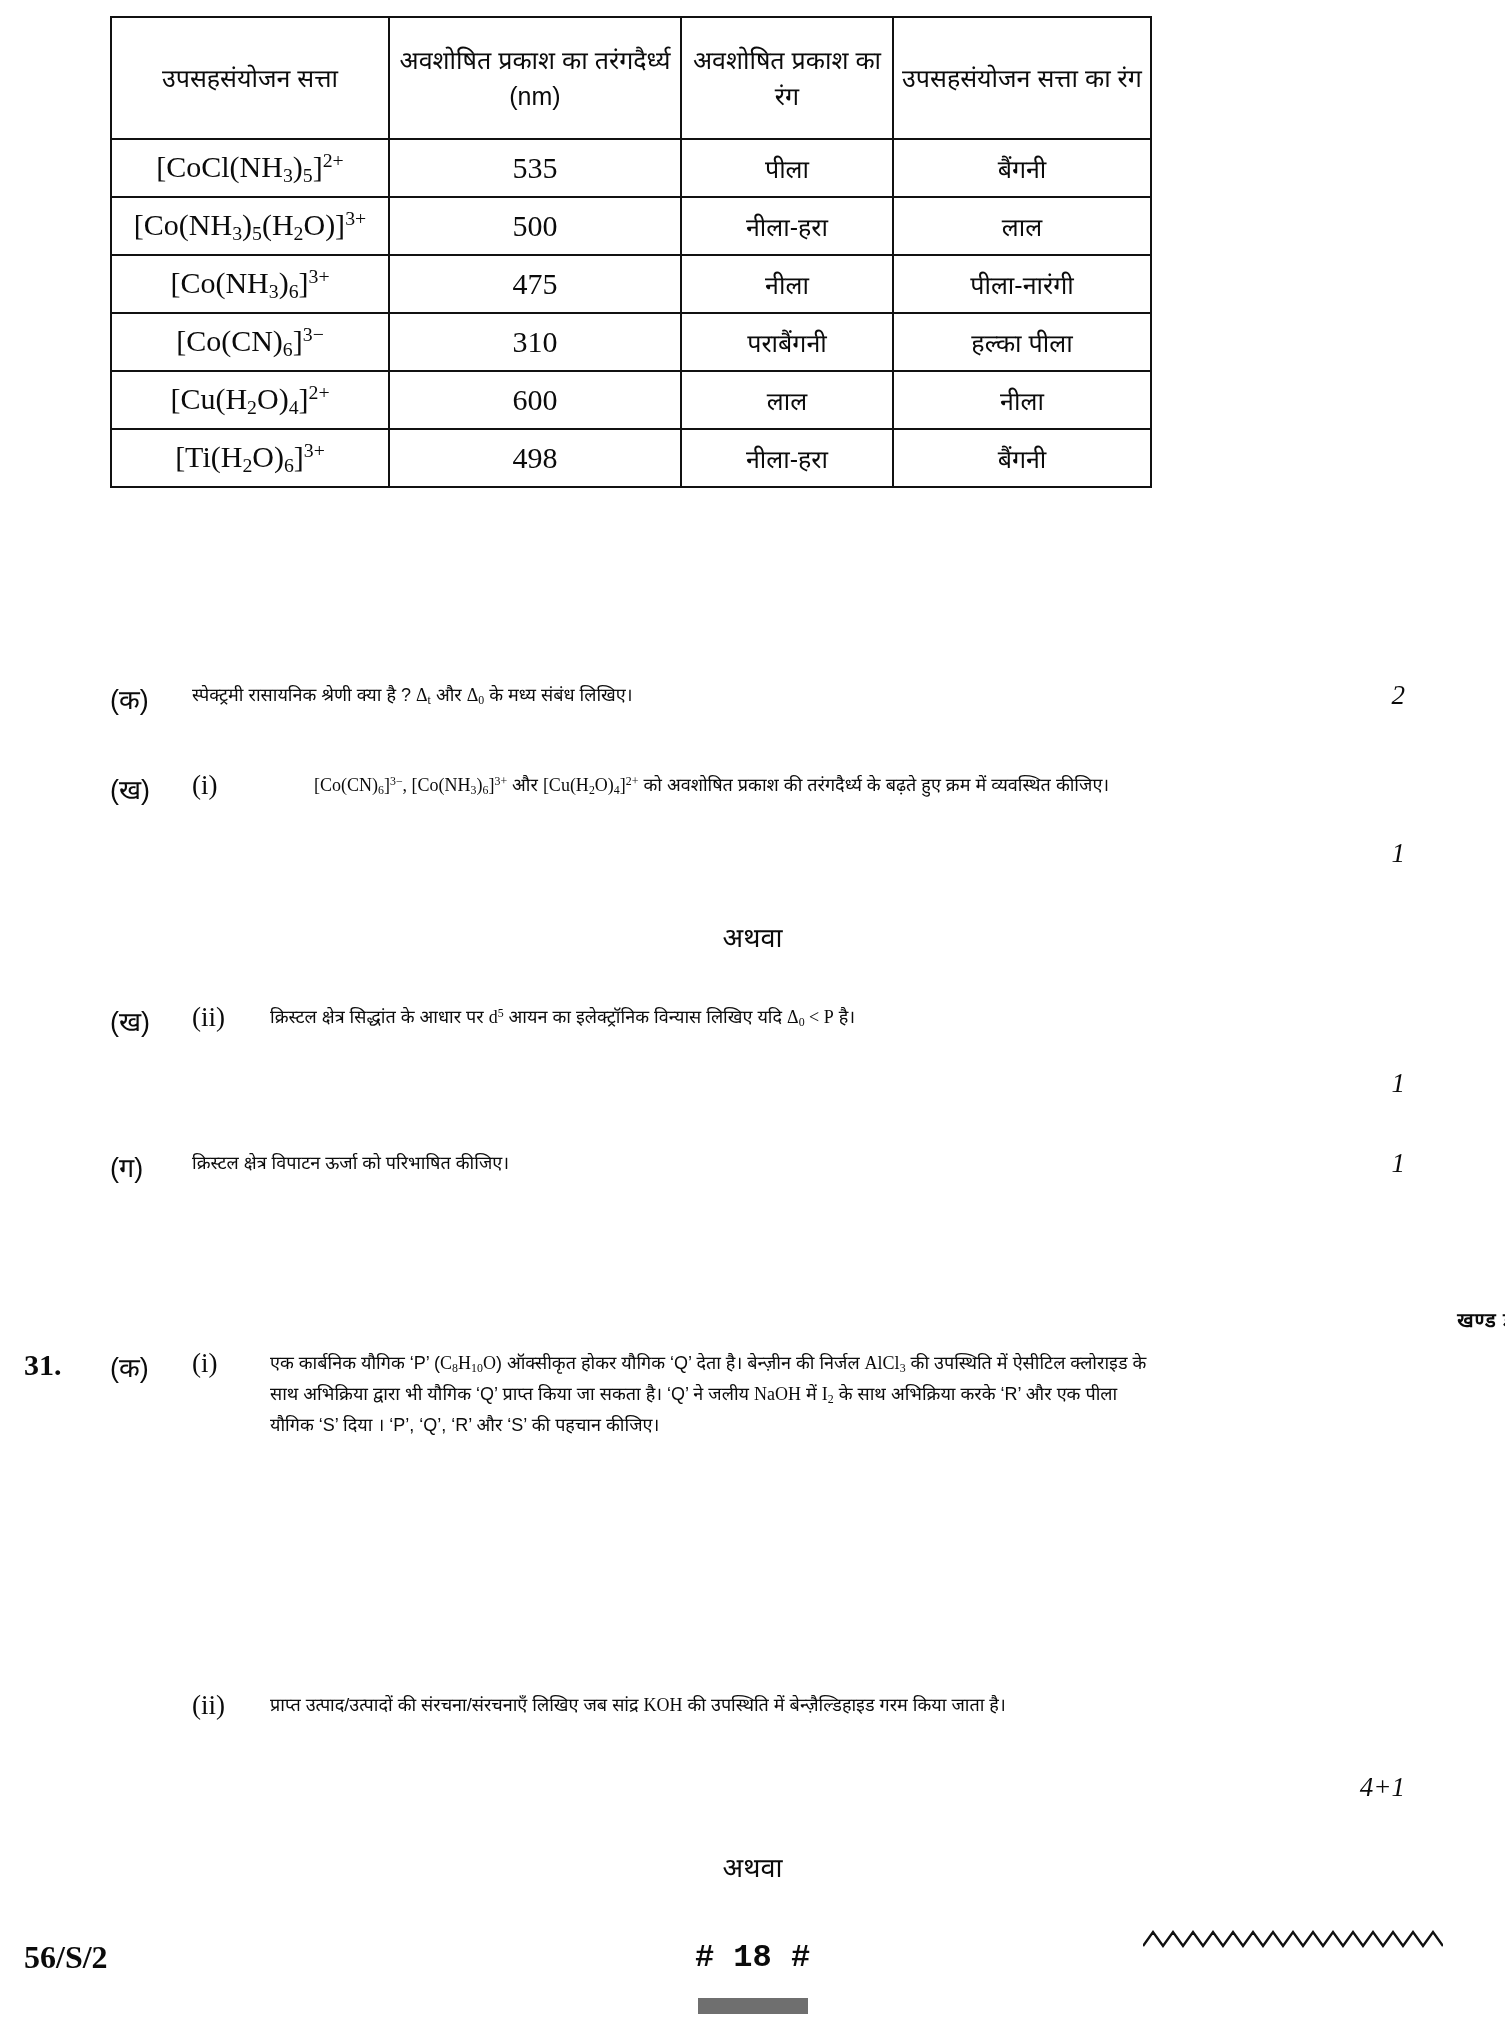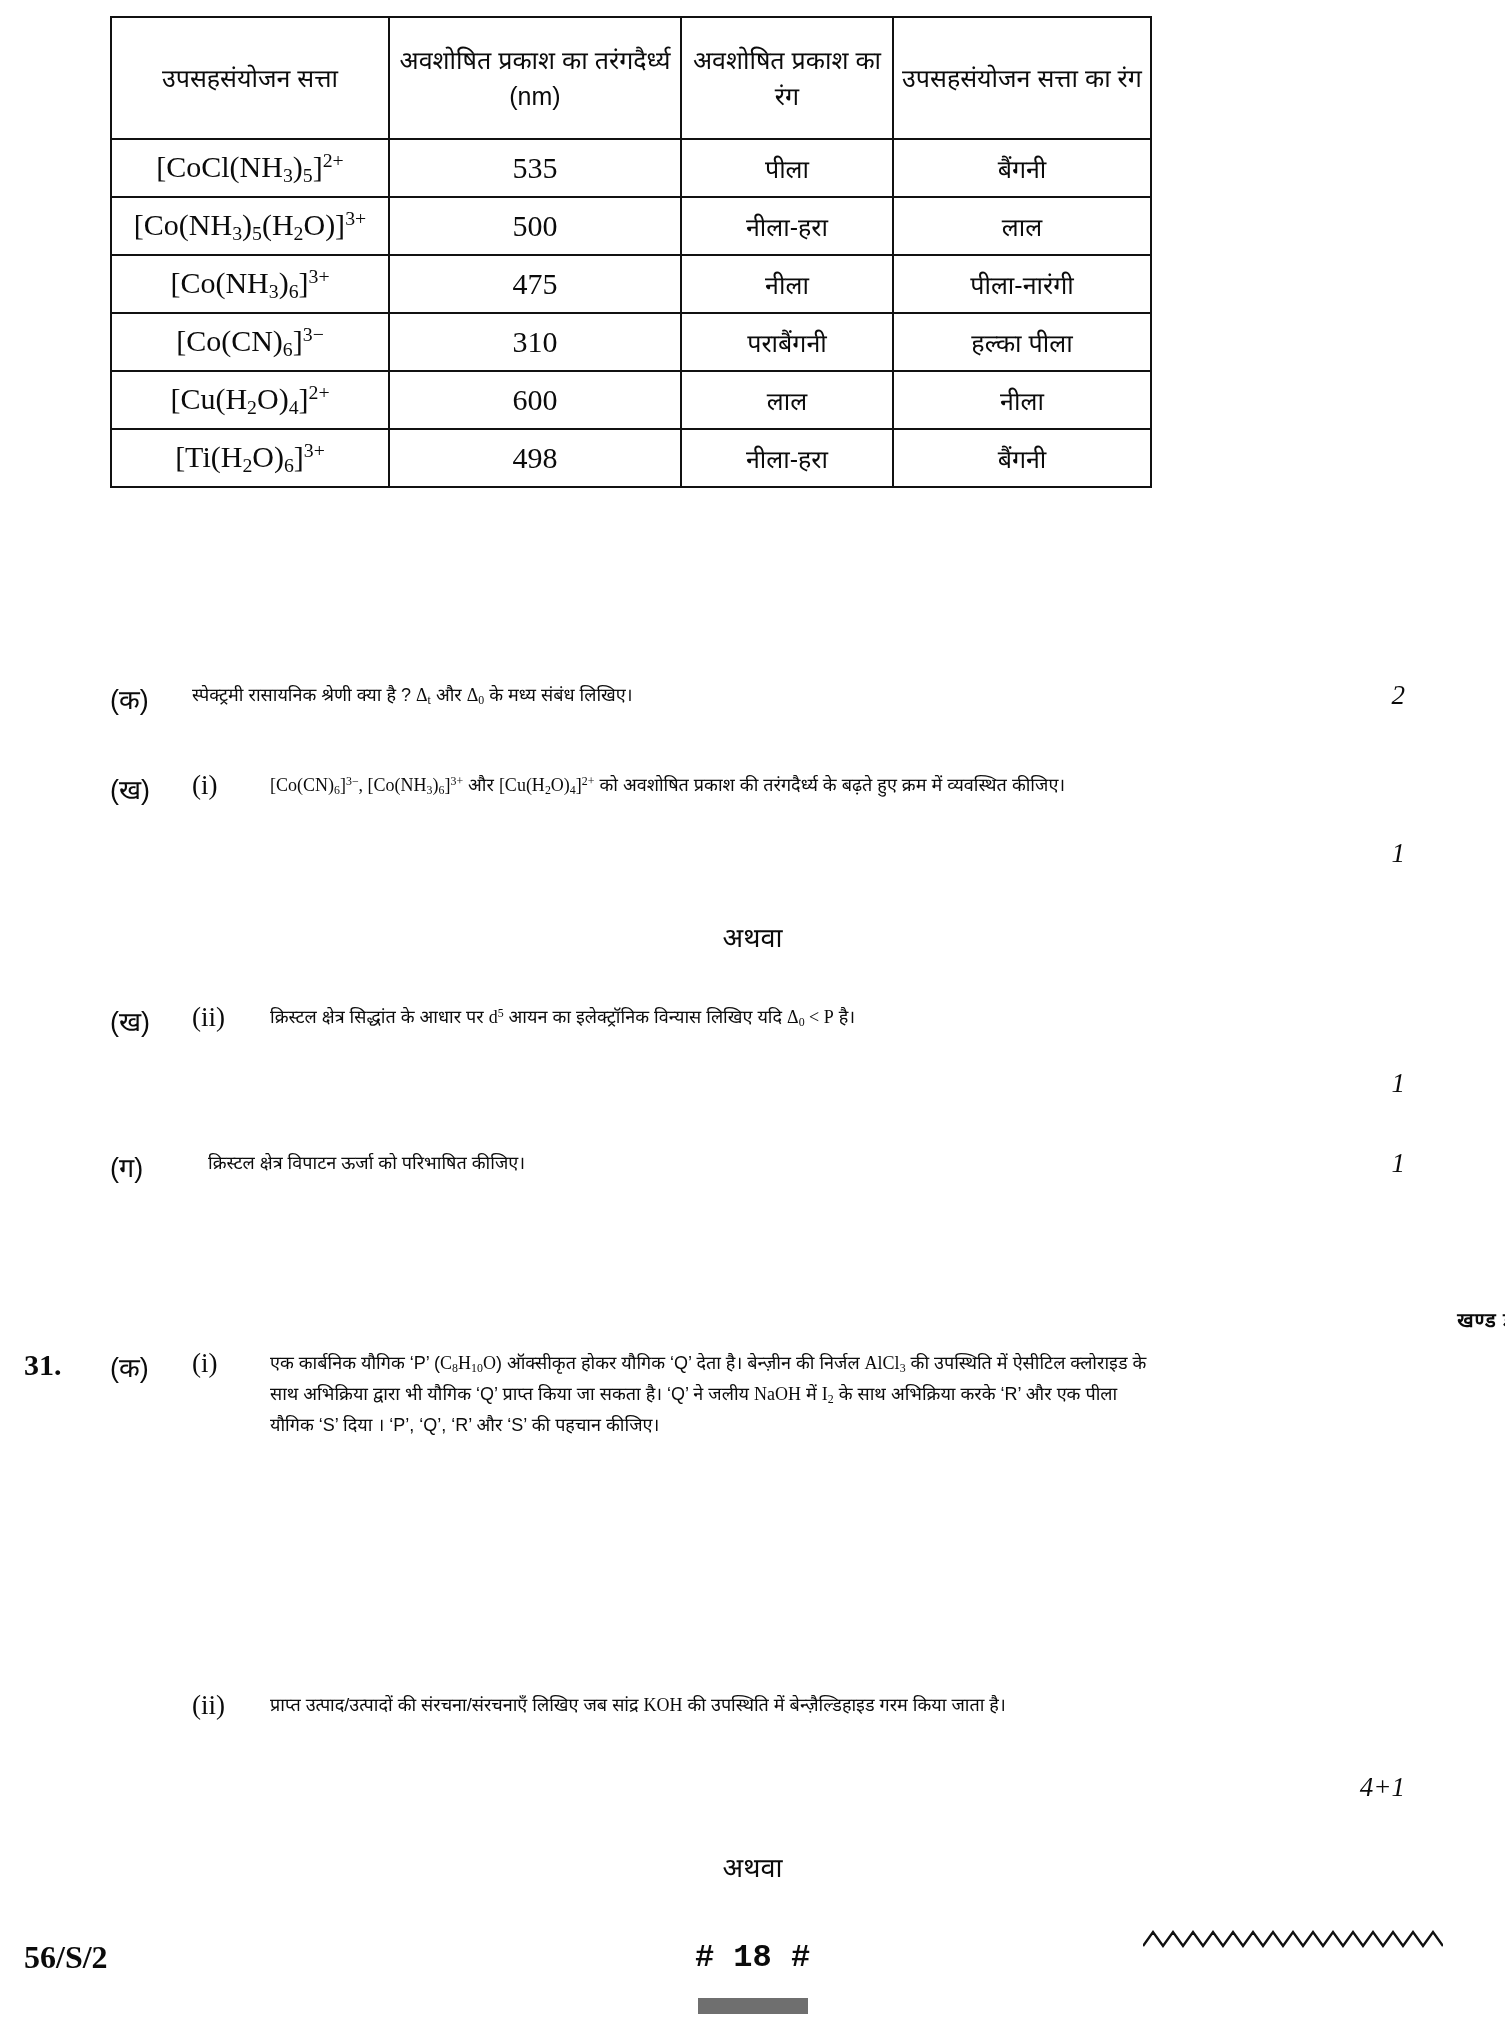--- a/index.html
+++ b/index.html
@@ -227,36 +227,36 @@
 
   <div class="qblock" style="left:110px; top:680px; width:1040px;">
     <span class="lbl" style="width:82px;">(क)</span>
     <span class="qtext" style="width:860px;">स्पेक्ट्रमी रासायनिक श्रेणी क्या है ? <span class="sym">Δ<sub>t</sub></span> और <span class="sym">Δ<sub>0</sub></span> के मध्य संबंध लिखिए।</span>
   </div>
   <div class="marks" style="top:680px; right:100px;">2</div>
 
   <div class="qblock" style="left:110px; top:770px; width:1040px;">
     <span class="lbl" style="width:82px;">(ख)</span>
     <span class="romnum" style="width:78px;">(i)</span>
-    <span class="qtext" style="width:820px;"><span class="sym">[Co(CN)<sub>6</sub>]<sup>3−</sup>, [Co(NH<sub>3</sub>)<sub>6</sub>]<sup>3+</sup></span> और <span class="sym">[Cu(H<sub>2</sub>O)<sub>4</sub>]<sup>2+</sup></span> को अवशोषित प्रकाश की तरंगदैर्ध्य के बढ़ते हुए क्रम में व्यवस्थित कीजिए।</span>
+    <span class="qtext" style="width:820px;margin-left:44px;"><span class="sym">[Co(CN)<sub>6</sub>]<sup>3−</sup>, [Co(NH<sub>3</sub>)<sub>6</sub>]<sup>3+</sup></span> और <span class="sym">[Cu(H<sub>2</sub>O)<sub>4</sub>]<sup>2+</sup></span> को अवशोषित प्रकाश की तरंगदैर्ध्य के बढ़ते हुए क्रम में व्यवस्थित कीजिए।</span>
   </div>
   <div class="marks" style="top:838px; right:100px;">1</div>
 
   <div class="center-word" style="left:0; right:0; top:918px;">अथवा</div>
 
   <div class="qblock" style="left:110px; top:1002px; width:1040px;">
     <span class="lbl" style="width:82px;">(ख)</span>
     <span class="romnum" style="width:78px;">(ii)</span>
     <span class="qtext" style="width:830px;">क्रिस्टल क्षेत्र  सिद्धांत के आधार पर <span class="sym">d<sup>5</sup></span> आयन का इलेक्ट्रॉनिक विन्यास लिखिए यदि <span class="sym">Δ<sub>0</sub> &lt; P</span> है।</span>
   </div>
   <div class="marks" style="top:1068px; right:100px;">1</div>
 
   <div class="qblock" style="left:110px; top:1148px; width:1040px;">
     <span class="lbl" style="width:82px;">(ग)</span>
-    <span class="qtext" style="width:860px;margin-left:16px;">क्रिस्टल क्षेत्र विपाटन ऊर्जा को परिभाषित कीजिए।</span>
+    <span class="qtext" style="width:860px;">क्रिस्टल क्षेत्र विपाटन ऊर्जा को परिभाषित कीजिए।</span>
   </div>
   <div class="marks" style="top:1148px; right:100px;">1</div>
 
   <div class="section-head" style="top:1278px;">खण्ड ङ</div>
 
   <div class="qblock" style="left:24px; top:1348px; width:1130px;">
     <span class="qnum" style="width:86px;">31.</span>
     <span class="lbl" style="width:82px;">(क)</span>
     <span class="romnum" style="width:78px;">(i)</span>
     <span class="qtext" style="width:880px;">एक कार्बनिक यौगिक ‘P’ (<span class="sym">C<sub>8</sub>H<sub>10</sub>O</span>) ऑक्सीकृत होकर यौगिक ‘Q’ देता है। बेन्ज़ीन की निर्जल <span class="sym">AlCl<sub>3</sub></span> की उपस्थिति में ऐसीटिल क्लोराइड के साथ अभिक्रिया द्वारा भी यौगिक ‘Q’ प्राप्त किया जा सकता है। ‘Q’ ने जलीय <span class="sym">NaOH</span> में <span class="sym">I<sub>2</sub></span> के साथ अभिक्रिया करके ‘R’ और एक पीला यौगिक ‘S’ दिया । ‘P’, ‘Q’, ‘R’ और ‘S’ की पहचान कीजिए।</span>

